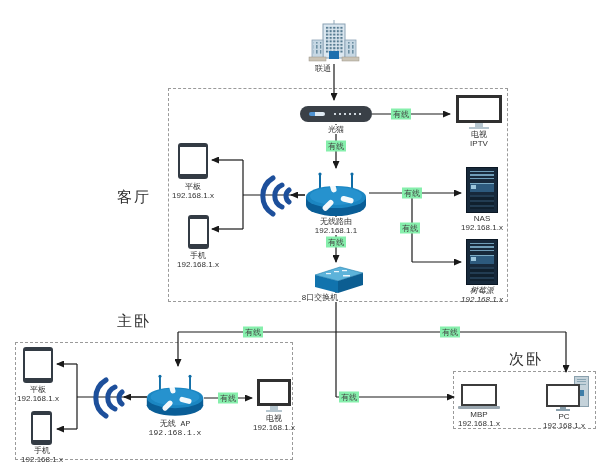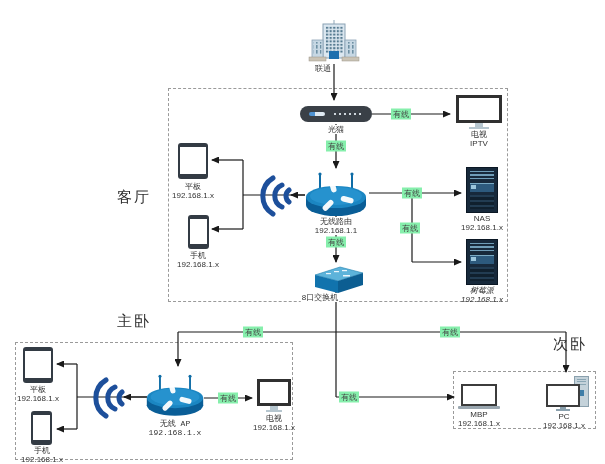--- a/index.html
+++ b/index.html
@@ -90,21 +90,21 @@
       <line x1="147" y1="397" x2="124" y2="397" marker-end="url(#arr)"></line>
       <line x1="77" y1="397" x2="147" y2="397"></line>
       <line x1="77" y1="364" x2="77" y2="429"></line>
       <line x1="77" y1="364" x2="57" y2="364" marker-end="url(#arr)"></line>
       <line x1="77" y1="429" x2="57" y2="429" marker-end="url(#arr)"></line>
     </g>
   </svg>
 
   <div class="room-label" style="left:134px;top:188px;">客厅</div>
   <div class="room-label" style="left:134px;top:312px;">主卧</div>
-  <div class="room-label" style="left:526px;top:335px;margin-left:44px;">次卧</div>
+  <div class="room-label" style="left:526px;top:350px;">次卧</div>
 
   <svg class="dev" style="left:308px;top:20px;" width="52" height="44" viewBox="0 0 52 44">
     <defs>
       <pattern id="bw" width="3.6" height="3.4" patternUnits="userSpaceOnUse">
         <rect width="2.2" height="2" fill="#567b91"></rect>
       </pattern>
       <pattern id="bw2" width="4" height="5" patternUnits="userSpaceOnUse">
         <rect width="1.6" height="3.6" fill="#6d8fa3"></rect>
       </pattern>
     </defs>

